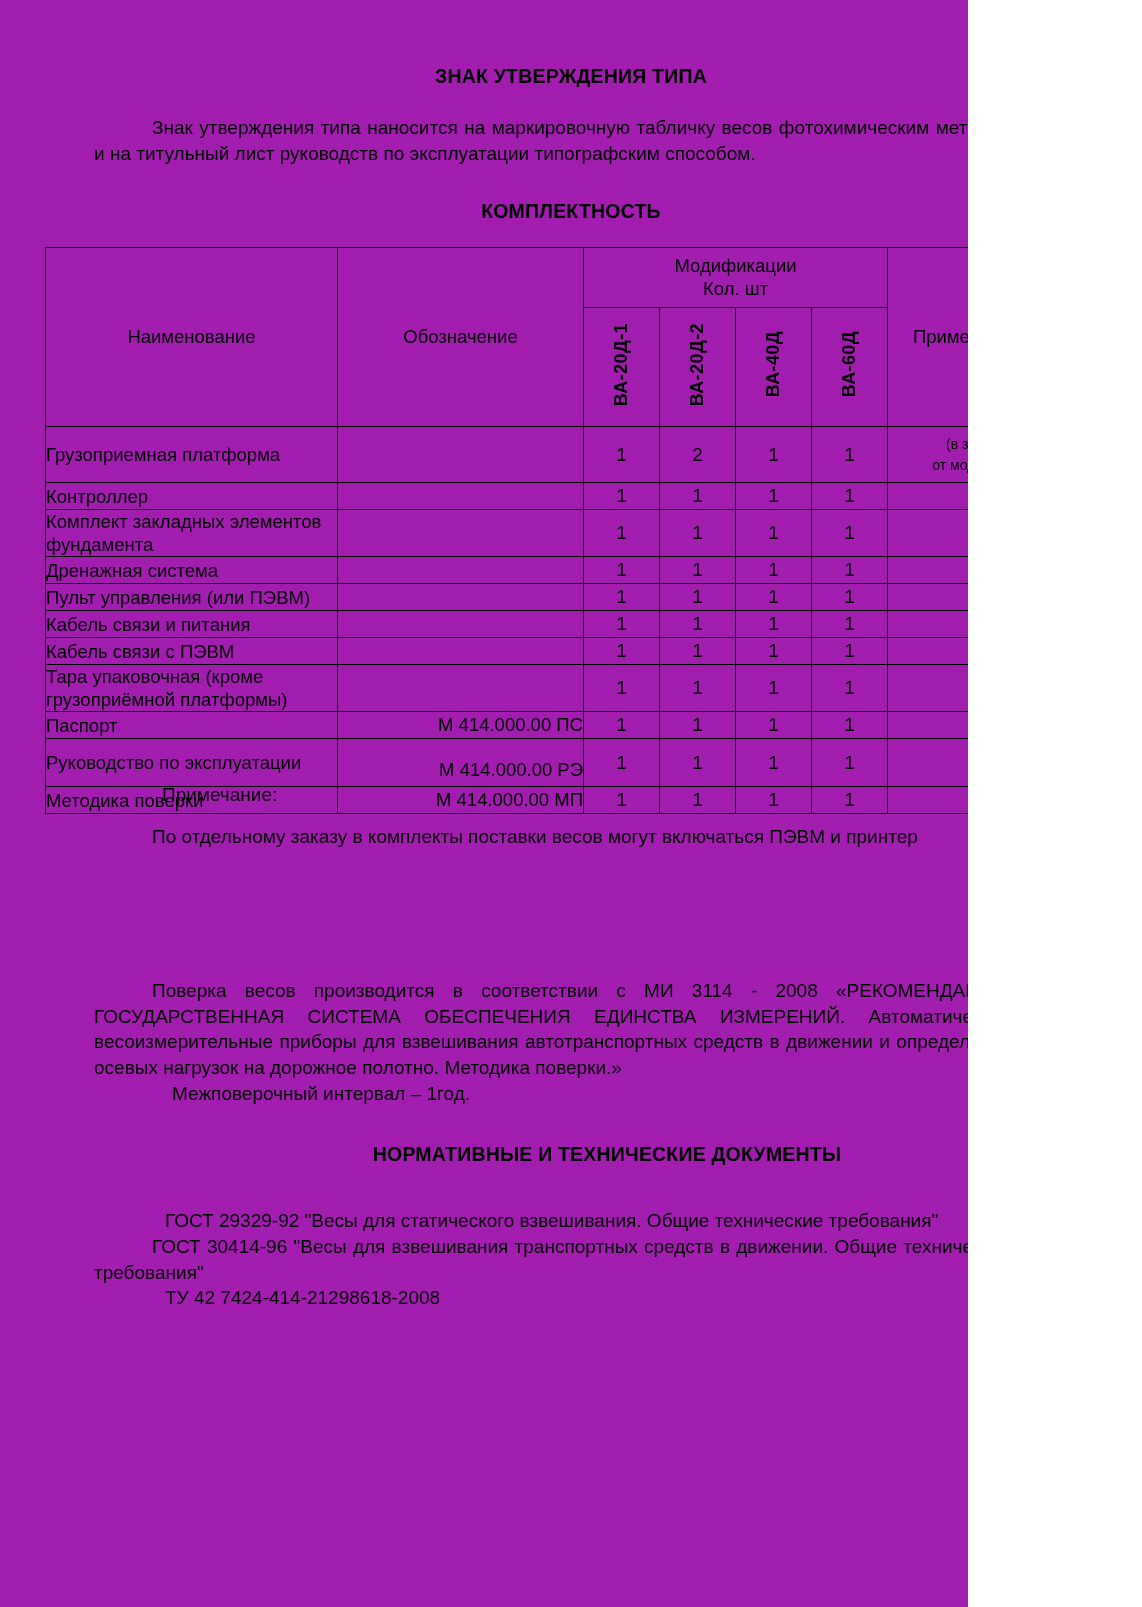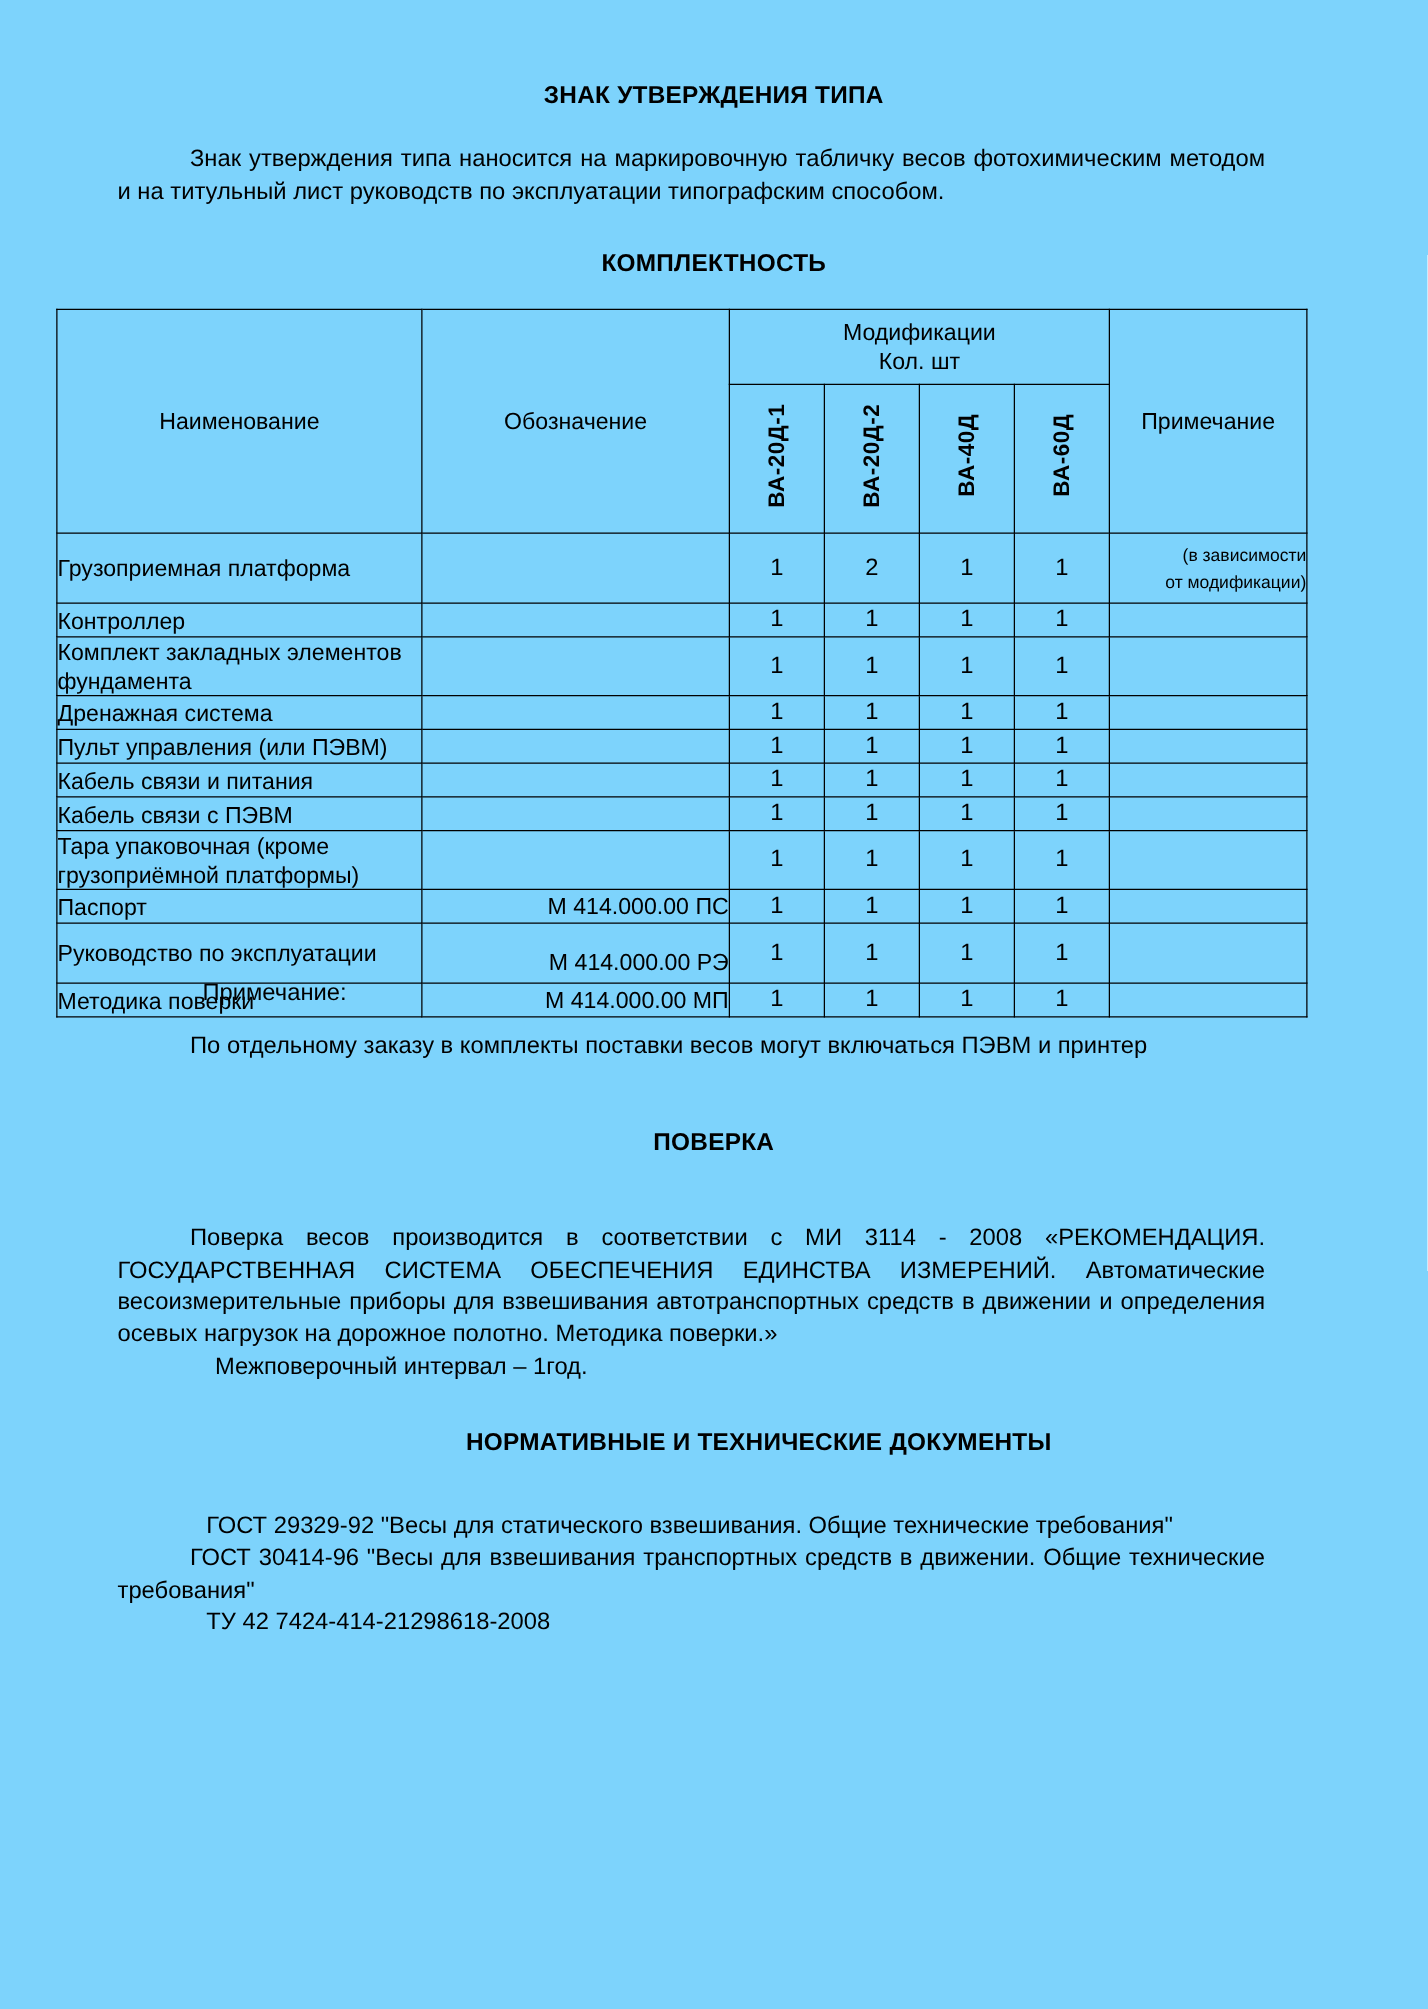--- a/index.html
+++ b/index.html
@@ -6,23 +6,23 @@
     margin: 0;
     padding: 0;
     background: #ffffff;
   }
   body {
     font-family: "Liberation Sans", sans-serif;
     color: #000000;
   }
   .page {
     position: relative;
-    width: 1142px;
+    width: 968px;
     height: 1607px;
-    background: #7dd3fc;
+    background: #a21caf;
     overflow: hidden;
     box-sizing: border-box;
   }
 
   
   .heading {
     position: absolute;
     left: 0;
     width: 1142px;
     text-align: center;
@@ -279,21 +279,20 @@
         <td class="cell-note"></td>
       </tr>
 
     </tbody>
   </table>
 
   <div class="line" style="left:162px; top:782px;">Примечание:</div>
 
   <div class="para indent" style="top:808px;margin-top:16px;">По отдельному заказу в комплекты поставки   весов могут включаться ПЭВМ и принтер</div>
 
-  <div class="heading" style="top:903px;">ПОВЕРКА</div>
 
   <div class="para indent" style="top:978px;">Поверка весов производится в соответствии с МИ 3114 - 2008 «РЕКОМЕНДАЦИЯ. ГОСУДАРСТВЕННАЯ СИСТЕМА ОБЕСПЕЧЕНИЯ ЕДИНСТВА ИЗМЕРЕНИЙ. Автоматические весоизмерительные приборы для взвешивания автотранспортных средств в движении и определения осевых нагрузок на дорожное полотно. Методика поверки.»</div>
 
   <div class="line" style="left:172px; top:1081px;">Межповерочный интервал – 1год.</div>
 
   <div class="heading" style="top:1143px;padding-left:36px;">НОРМАТИВНЫЕ  И ТЕХНИЧЕСКИЕ ДОКУМЕНТЫ</div>
 
   <div class="line" style="left:165px; top:1208px;">ГОСТ 29329-92 "Весы для статического взвешивания. Общие технические требования"</div>
 
   <div class="para indent" style="top:1234px;">ГОСТ 30414-96 "Весы для взвешивания транспортных средств в движении. Общие технические требования"</div>

